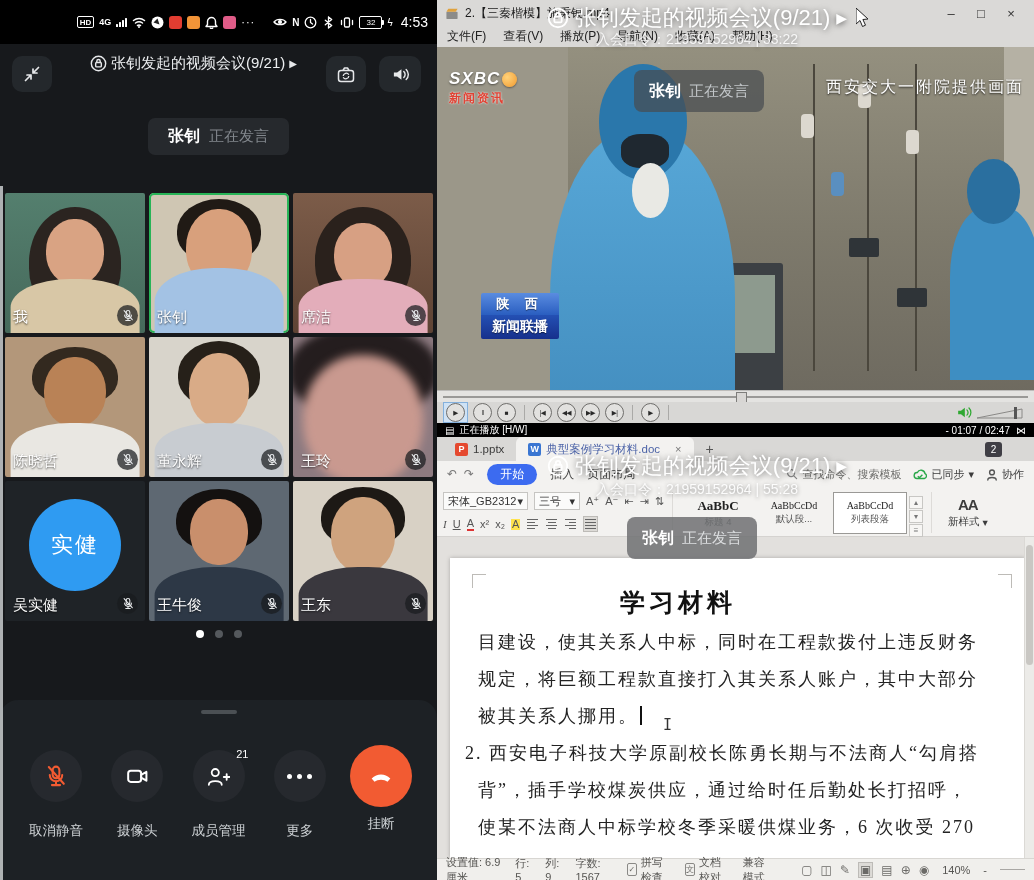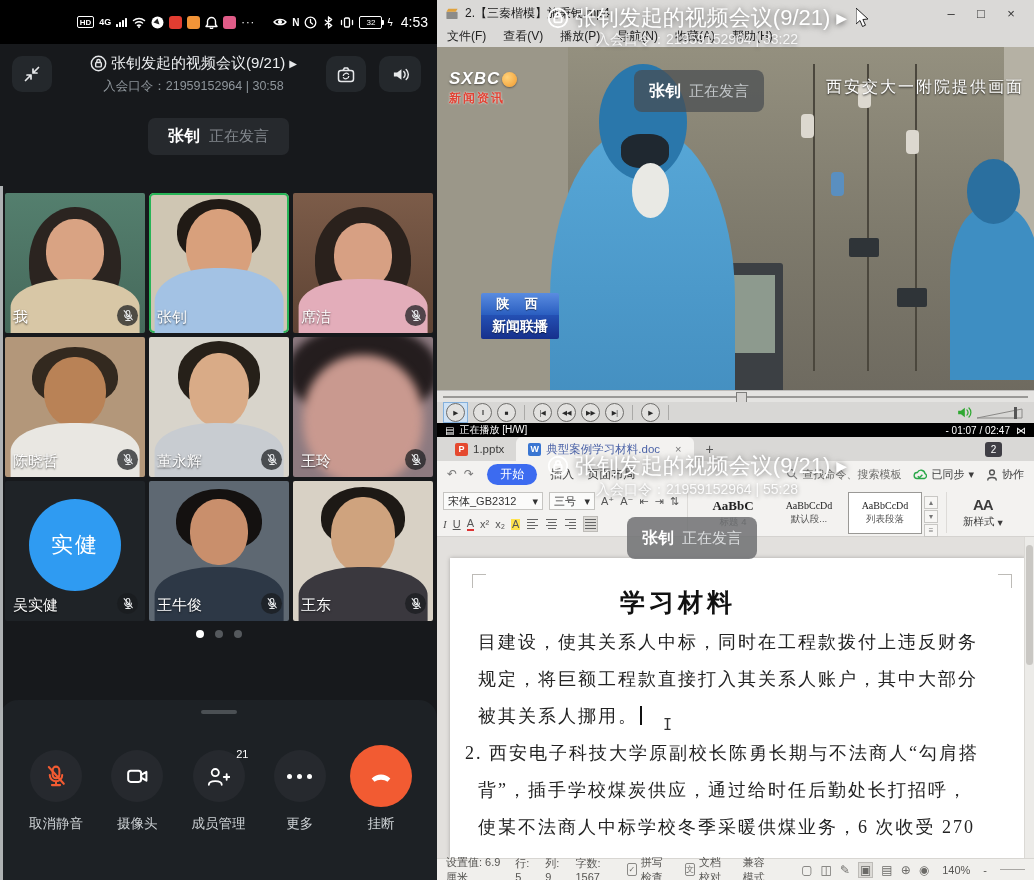--- a/index.html
+++ b/index.html
@@ -63,21 +63,21 @@
   .dot.on{background:#fff;}
 
   .p-sheet{position:absolute;left:0;bottom:0;width:437px;height:180px;background:#1d2125;border-radius:18px 18px 0 0;}
   .handle{position:absolute;top:10px;left:50%;transform:translateX(-50%);width:36px;height:4px;border-radius:2px;background:#4b5054;}
   .tb-row{position:absolute;top:50px;left:0;right:0;display:flex;justify-content:space-between;padding:0 20px;}
   .tb-item{width:72px;display:flex;flex-direction:column;align-items:center;}
   .tb-btn{width:52px;height:52px;border-radius:50%;background:#26292e;display:flex;align-items:center;justify-content:center;position:relative;color:#fff;}
   .tb-btn.warn{color:#f25b32;}
   .tb-btn.hang{width:62px;height:62px;background:#f25b32;margin-top:-5px;}
   .tb-badge{position:absolute;top:-2px;right:-4px;color:#fff;font-size:11px;}
-  .tb-label{margin-top:13px;color:#ced2d5;font-size:13.5px;}
+  .tb-label{margin-top:20px;color:#ced2d5;font-size:13.5px;}
   .tb-item:last-child .tb-label{margin-top:8px;}
   .dots3{display:flex;gap:5px;}
   .dots3 i{width:5px;height:5px;border-radius:50%;background:#fff;}
 
   
   .player{position:absolute;left:437px;top:0;width:597px;height:437px;background:#d8d7d5;overflow:hidden;}
   .ptitle{height:26px;background:#dad9d7;display:flex;align-items:center;gap:6px;padding:0 8px;font-size:12px;color:#1c1c1c;}
   .wctl{margin-left:auto;display:flex;}
   .wctl span{width:30px;text-align:center;font-size:13px;color:#333;}
   .pmenu{height:21px;background:#dad9d7;border-bottom:1px solid #c2c1bf;display:flex;align-items:center;gap:17px;padding:0 10px;font-size:12px;color:#222;}
@@ -138,21 +138,21 @@
   .tbadge{margin-left:auto;margin-right:26px;width:17px;height:15px;background:#3f3e45;color:#fff;border-radius:3px;font-size:10px;display:flex;align-items:center;justify-content:center;}
   .ribtabs{height:26px;display:flex;align-items:center;gap:13px;padding:0 10px;font-size:12px;color:#3d3d3d;}
   .rarrows{color:#777;font-size:12px;display:flex;gap:7px;}
   .pill{background:#3c6bf0;color:#fff;border-radius:12px;padding:2px 13px;font-size:12px;}
   .rright{margin-left:auto;display:flex;align-items:center;gap:12px;font-size:11px;color:#6d6d6b;}
   .rright .dk{color:#3c3c3c;}
   .ribmain{position:relative;height:50px;border-bottom:1px solid #d5d3d0;display:flex;align-items:stretch;padding:2px 6px 0;box-sizing:border-box;gap:8px;}
   .fcol{display:flex;flex-direction:column;gap:3px;padding-top:2px;}
   .frow{display:flex;align-items:center;gap:6px;height:20px;}
   .selbox{height:18px;border:1px solid #c6c5c2;background:#fbfbfa;display:flex;align-items:center;justify-content:space-between;font-size:11px;color:#333;padding:0 4px;box-sizing:border-box;}
-  .w92{width:100px}.w46{width:46px}
+  .w92{width:85px}.w46{width:46px}
   .gi{color:#555;font-size:11px;line-height:1;}
   .gi.it{font-style:italic;font-family:"Liberation Serif",serif;}
   .gi.un{text-decoration:underline;}
   .gi.clr{border-bottom:2px solid #d33;padding-bottom:0;}
   .gi.hl{background:#ffe34d;padding:0 1px;}
   .ali{display:inline-flex;flex-direction:column;gap:2px;width:11px;padding:2px 1px;}
   .ali i{display:block;height:1px;background:#666;}
   .ali.l i:nth-child(even){width:70%}
   .ali.c i:nth-child(even){width:70%;margin:0 auto}
   .ali.r i:nth-child(even){width:70%;margin-left:auto}
@@ -343,21 +343,20 @@
       </div>
     <div class="h-title">
       <span style="display:flex">
           <svg width="17" height="17" viewBox="0 0 18 18" color="#e6e8ea">
             <use href="#i-lock"></use>
           </svg>
         </span>
       <span>张钊发起的视频会议(9/21)</span>
       <span class="h-play">▶</span>
     </div>
-    <div class="h-pass">入会口令：21959152964 | 30:58</div>
     <div class="hbtn h-cam">
         <svg width="18" height="17" viewBox="0 0 18 17">
           <use href="#i-camflip"></use>
         </svg>
       </div>
     <div class="hbtn h-spk">
         <svg width="17" height="17" viewBox="0 0 18 18">
           <use href="#i-spk"></use>
         </svg>
       </div>

